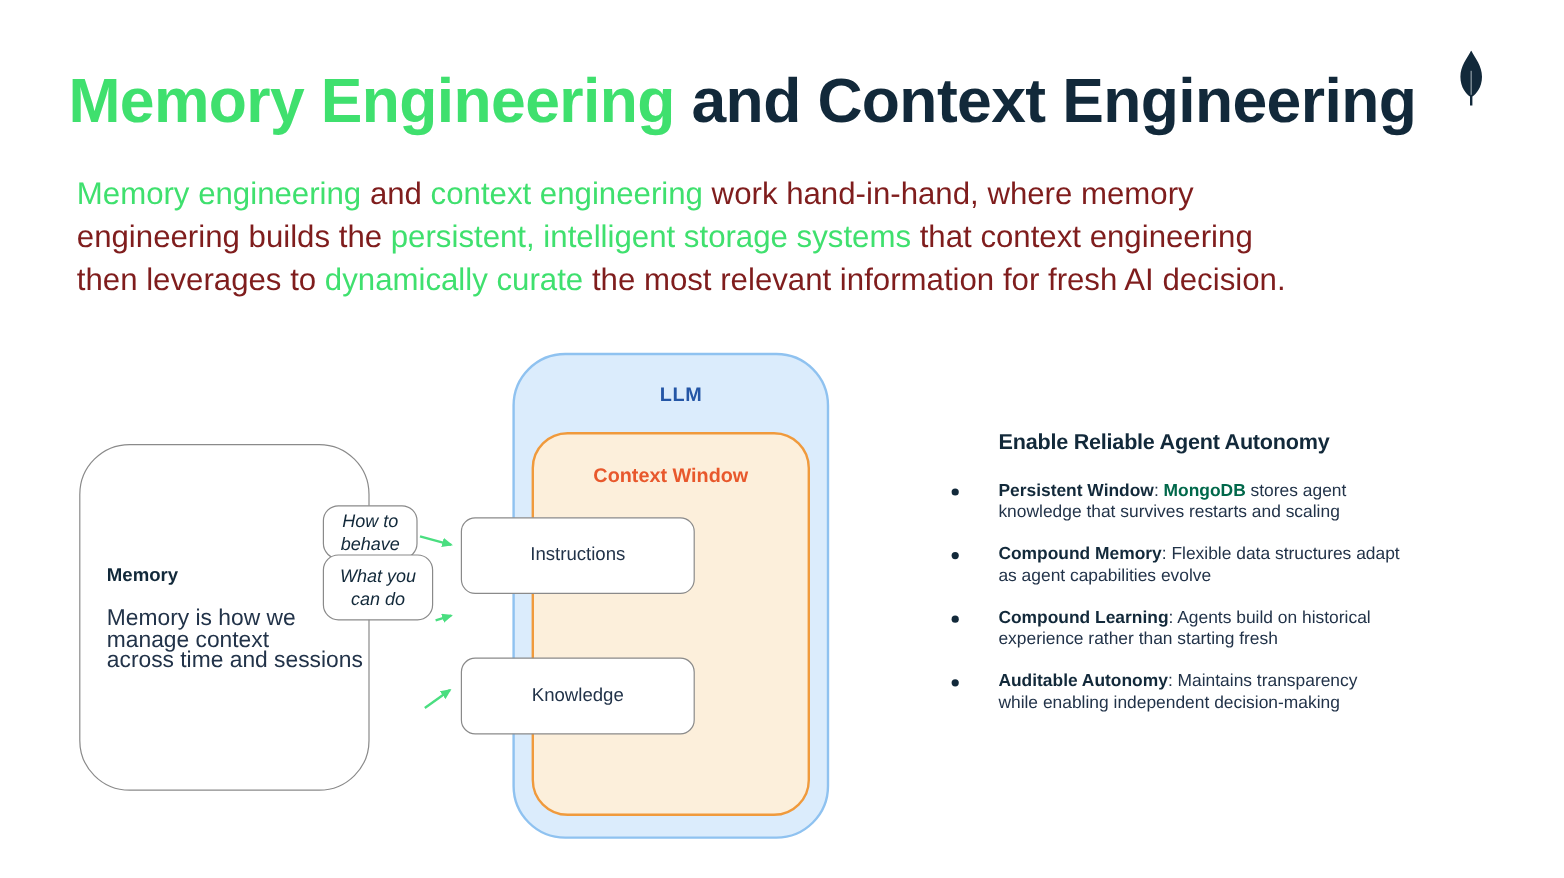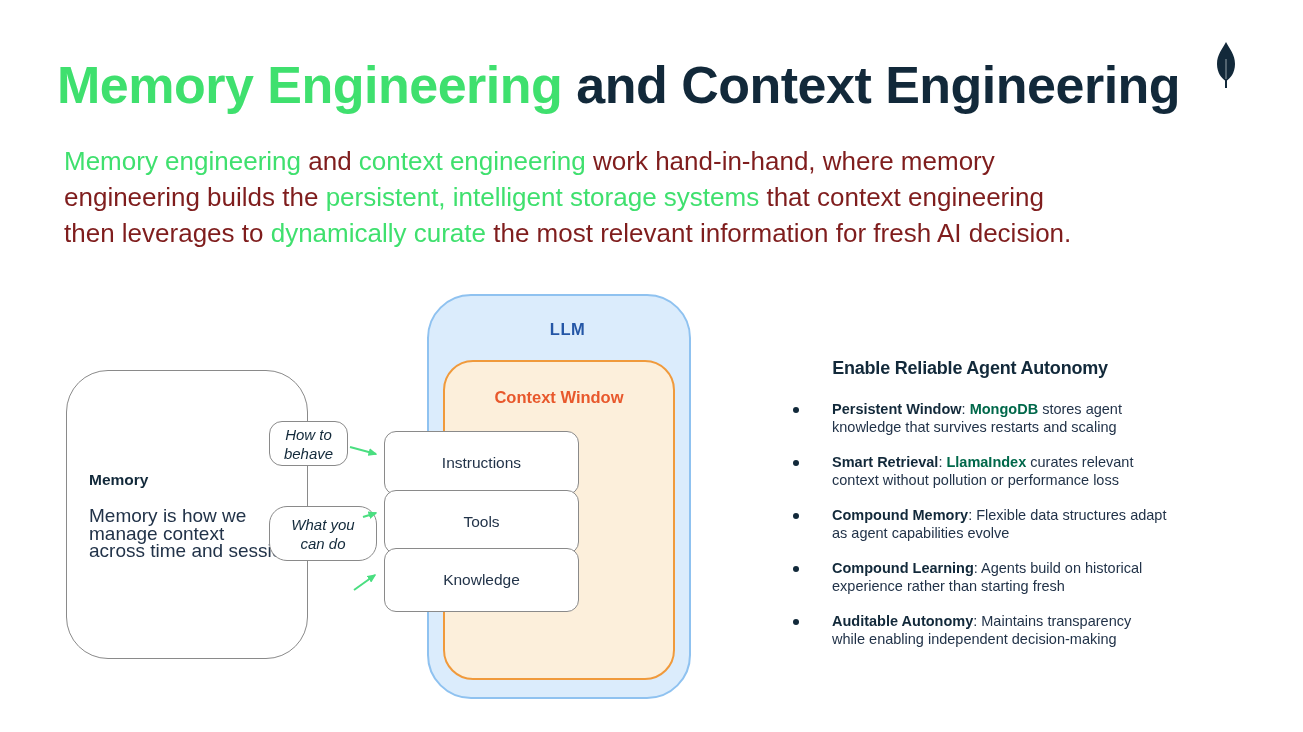--- a/index.html
+++ b/index.html
@@ -65,21 +65,21 @@
   .cw-label{position:absolute;left:0;right:0;top:26px;text-align:center;
     font-size:16.5px;font-weight:700;color:var(--context-text);}
 
   .src-box{
     position:absolute;background:#fff;border:1.5px solid var(--box-border-gray);border-radius:13px;
     display:flex;align-items:center;justify-content:center;text-align:center;
     font-size:15px;font-style:italic;color:var(--dark-navy);line-height:19px;
     white-space:pre-line;z-index:4;
   }
   .src-0{left:269px;top:421px;width:79px;height:45px;}
-  .src-1{left:269px;top:506px;width:108px;height:55px;border-radius:18px;}
+  .src-1{left:269px;top:462px;width:92px;height:55px;}
   .src-2{left:267px;top:562px;width:85px;height:54px;}
 
   .tgt-box{
     position:absolute;left:384px;width:195px;height:64px;
     background:#fff;border:1.5px solid var(--box-border-gray);border-radius:12px;
     display:flex;align-items:center;justify-content:center;
     font-size:15.5px;color:#223349;z-index:4;
   }
   .tgt-0{top:431px;}
   .tgt-1{top:490px;}
@@ -134,42 +134,39 @@
 manage context
 across time and sessions</div>
     </div>
 
     <div class="src-box src-0">How to
 behave</div>
     <div class="src-box src-1">What you
 can do</div>
 
     <div class="tgt-box tgt-0">Instructions</div>
-    <div class="tgt-box tgt-1">Tools</div>
     <div class="tgt-box tgt-2">Knowledge</div>
 
     <svg class="arrows" viewBox="0 0 1303 732">
       <defs>
         <marker id="ah" markerWidth="9" markerHeight="8" refX="7.5" refY="4" orient="auto" markerUnits="userSpaceOnUse">
           <path d="M0,0 L9,4 L0,8 Z" class="arrow-head"></path>
         </marker>
       </defs>
       <line class="arrow-line" x1="350" y1="447" x2="376" y2="454" marker-end="url(#ah)"></line>
       <line class="arrow-line" x1="363" y1="517" x2="376" y2="513" marker-end="url(#ah)"></line>
       <line class="arrow-line" x1="354" y1="590" x2="375" y2="575" marker-end="url(#ah)"></line>
     </svg>
   </div>
 
   <section class="panel">
     <h2>Enable Reliable Agent Autonomy</h2>
     <ul>
       <li><span class="dot"></span><span class="li-text"><span class="seg-bold">Persistent Window</span><span class="seg-normal">: </span><span class="seg-brand">MongoDB</span><span class="seg-normal"> stores agent
 knowledge that survives restarts and scaling</span></span></li>
-      <li><span class="dot"></span><span class="li-text"><span class="seg-bold">Smart Retrieval</span><span class="seg-normal">: </span><span class="seg-brand">LlamaIndex</span><span class="seg-normal"> curates relevant
-context without pollution or performance loss</span></span></li>
       <li><span class="dot"></span><span class="li-text"><span class="seg-bold">Compound Memory</span><span class="seg-normal">: Flexible data structures adapt
 as agent capabilities evolve</span></span></li>
       <li><span class="dot"></span><span class="li-text"><span class="seg-bold">Compound Learning</span><span class="seg-normal">: Agents build on historical
 experience rather than starting fresh</span></span></li>
       <li><span class="dot"></span><span class="li-text"><span class="seg-bold">Auditable Autonomy</span><span class="seg-normal">: Maintains transparency
 while enabling independent decision-making</span></span></li>
     </ul>
   </section>
 
 </div>

